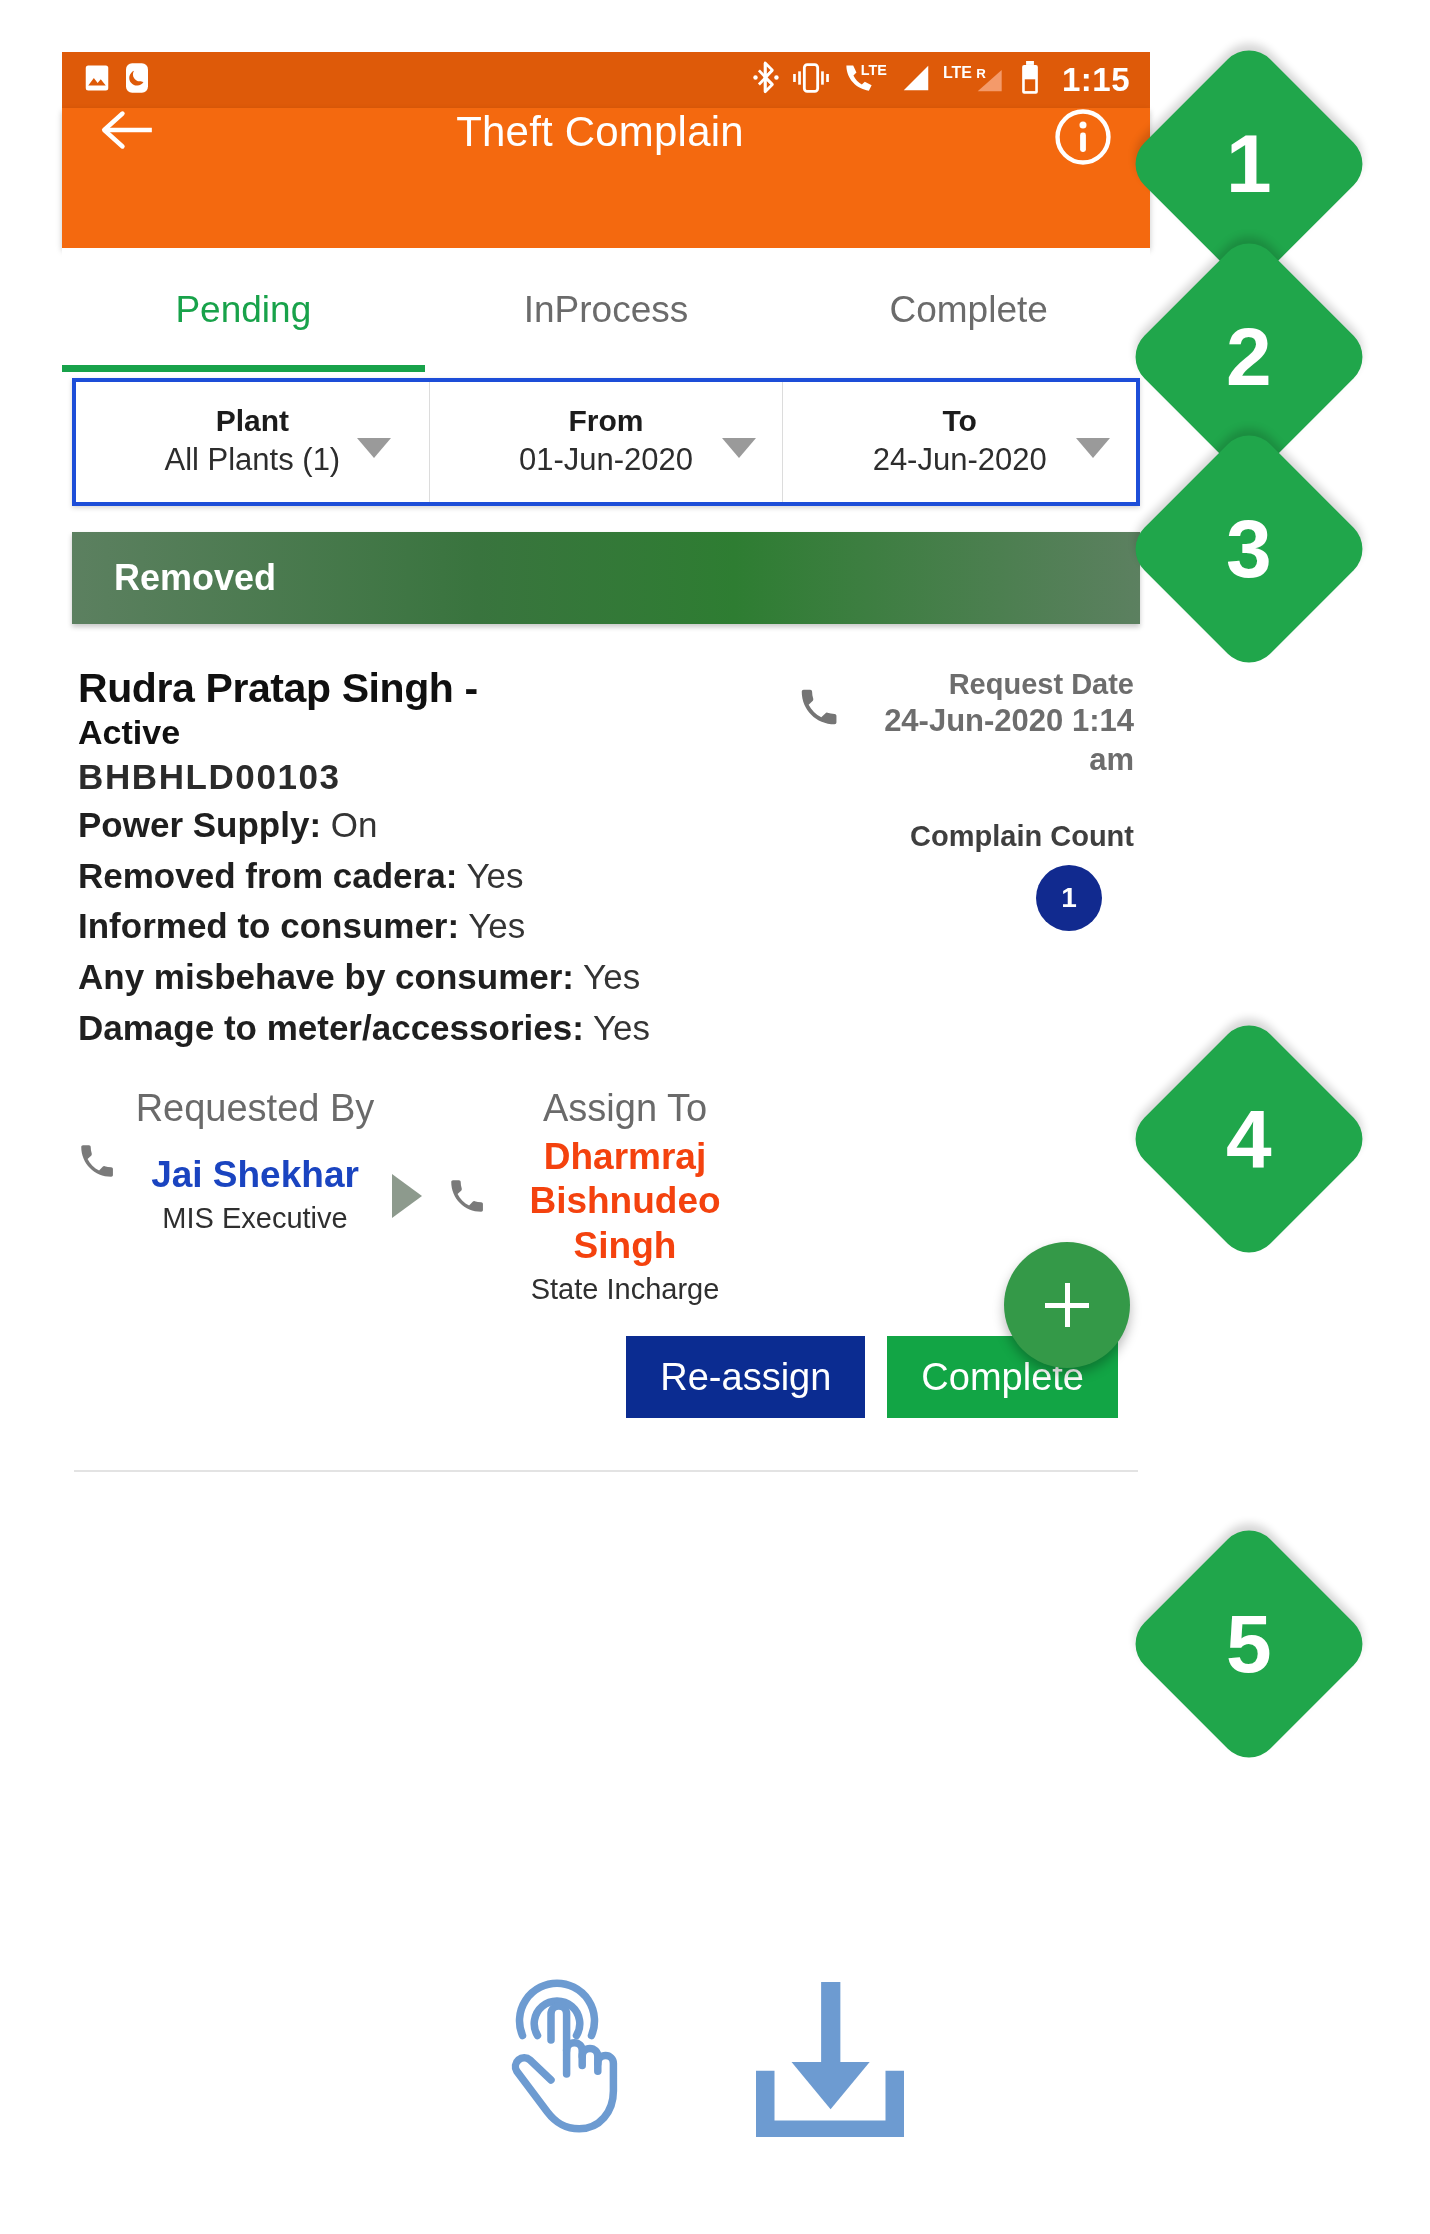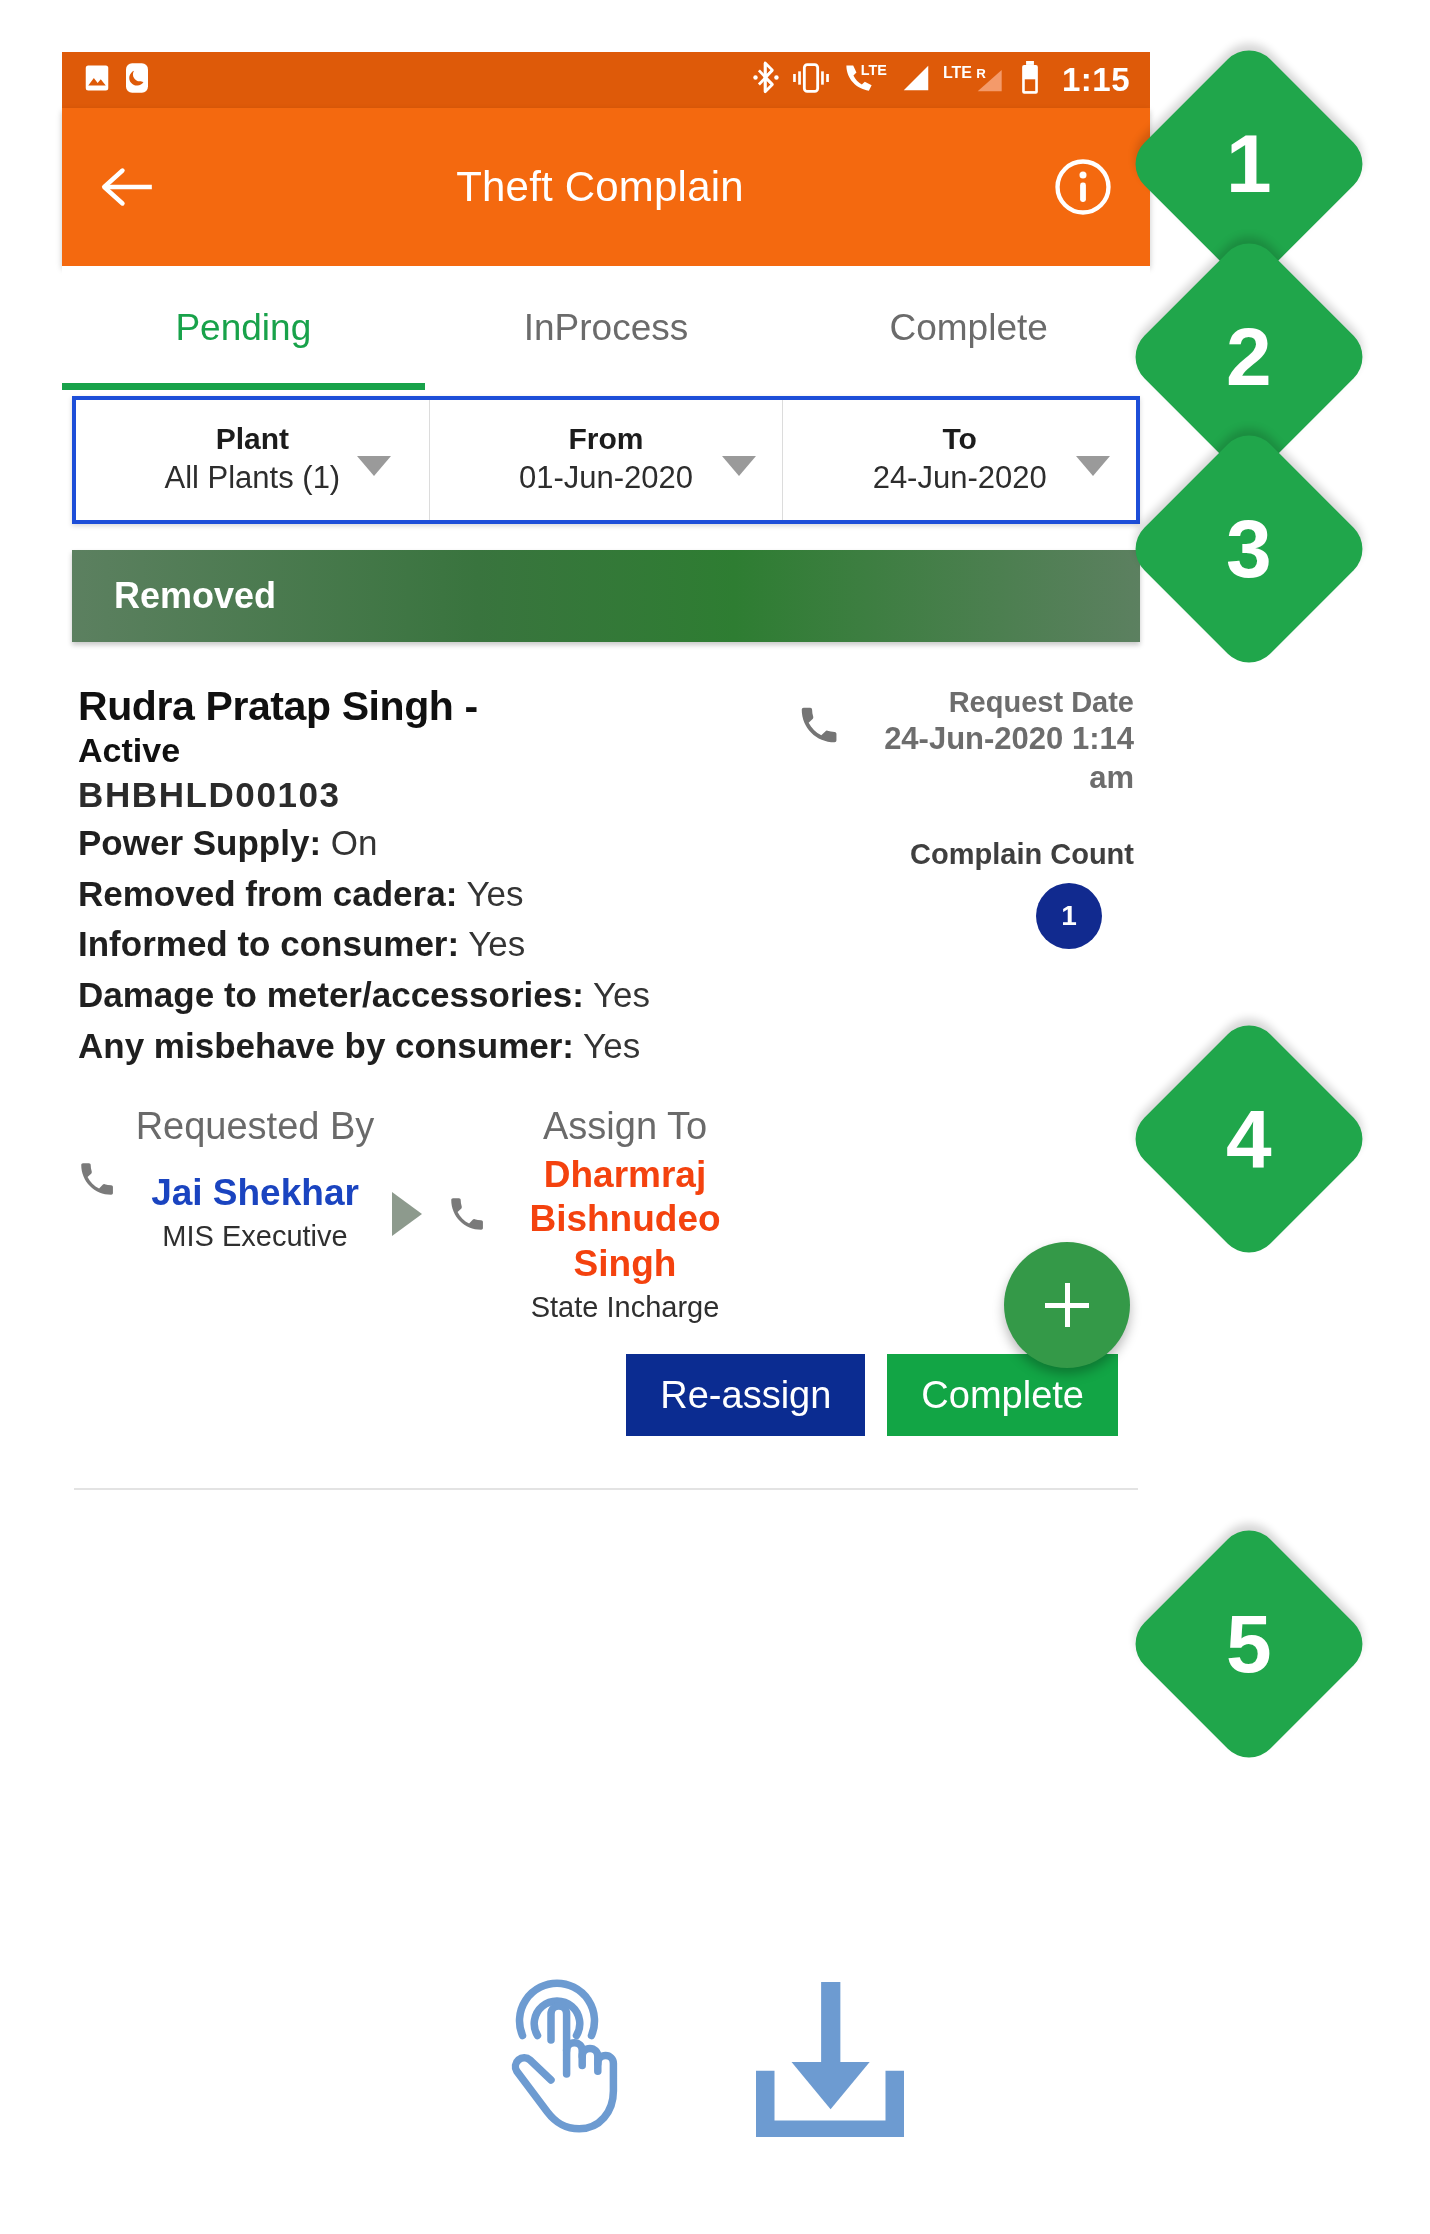--- a/index.html
+++ b/index.html
@@ -34,24 +34,23 @@
   .sb-right { margin-left: auto; display: flex; align-items: center; gap: 11px; }
   .sb-time {
     font-size: 33px; font-weight: bold; letter-spacing: .5px;
     margin-left: 10px; color: #ffffff;
   }
   .sb-ico { display: block; }
 
   
   .toolbar {
     position: relative;
-    height: 158px;
+    height: 140px;
     background: #F4690F;
     display: flex;
-    align-items: center;
     padding: 0 38px;
     box-shadow: 0 3px 6px rgba(0,0,0,.22);
   }
   .tb-title {
     flex: 1;
     text-align: center;
     color: #ffffff;
     font-size: 42px;
     letter-spacing: .2px;
     margin-left: -10px;
@@ -389,25 +388,25 @@
           </div>
           <div class="c-row">
             <b>Removed from cadera:</b>
             <span>Yes</span>
           </div>
           <div class="c-row">
             <b>Informed to consumer:</b>
             <span>Yes</span>
           </div>
           <div class="c-row">
+            <b>Any misbehave by consumer:</b>
+            <span>Yes</span>
+          </div>
+          <div class="c-row">
             <b>Damage to meter/accessories:</b>
-            <span>Yes</span>
-          </div>
-          <div class="c-row">
-            <b>Any misbehave by consumer:</b>
             <span>Yes</span>
           </div>
         </div>
 
         <div class="card-right">
           <div class="phone-ico-wrap">
             <svg width="46" height="46" viewBox="0 0 24 24">
               <path d="M6.6 10.8c1.4 2.8 3.8 5.2 6.6 6.6l2.2-2.2c.3-.3.7-.4 1-.2 1.2.4 2.4.6 3.7.6.6 0 1 .4 1 1V20c0 .6-.4 1-1 1C10.6 21 3 13.4 3 4c0-.6.4-1 1-1h3.4c.6 0 1 .4 1 1 0 1.3.2 2.5.6 3.7.1.4 0 .8-.2 1.1l-2.2 2z" fill="#757575"></path>
             </svg>
           </div>

